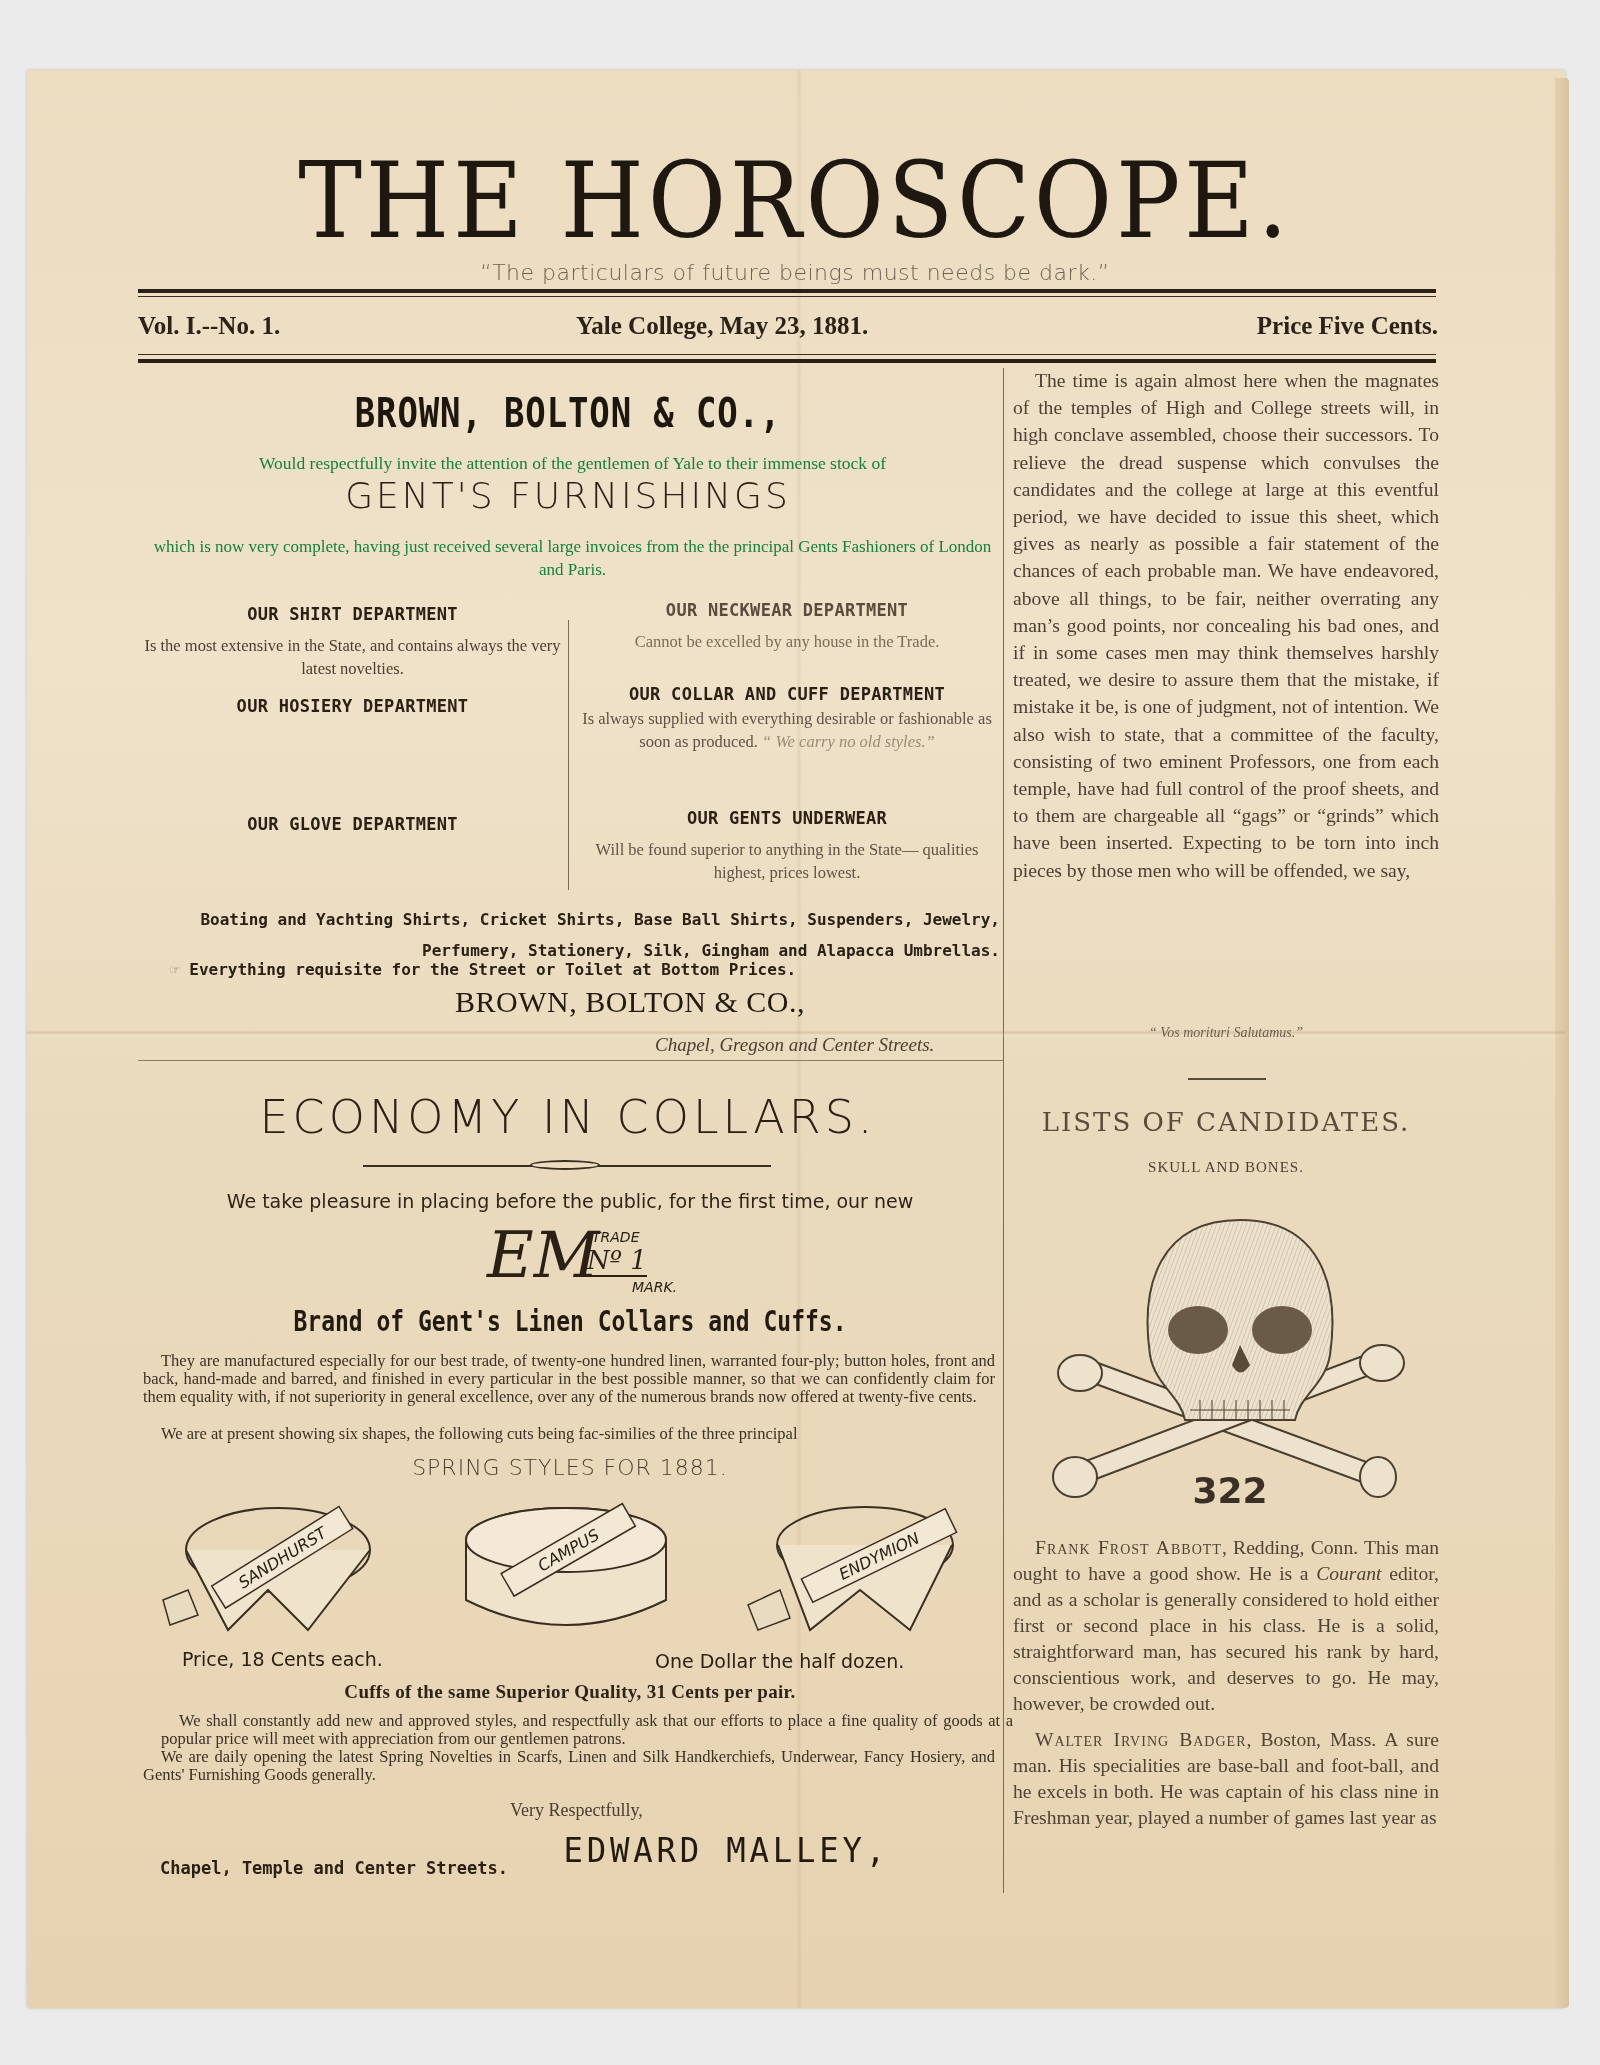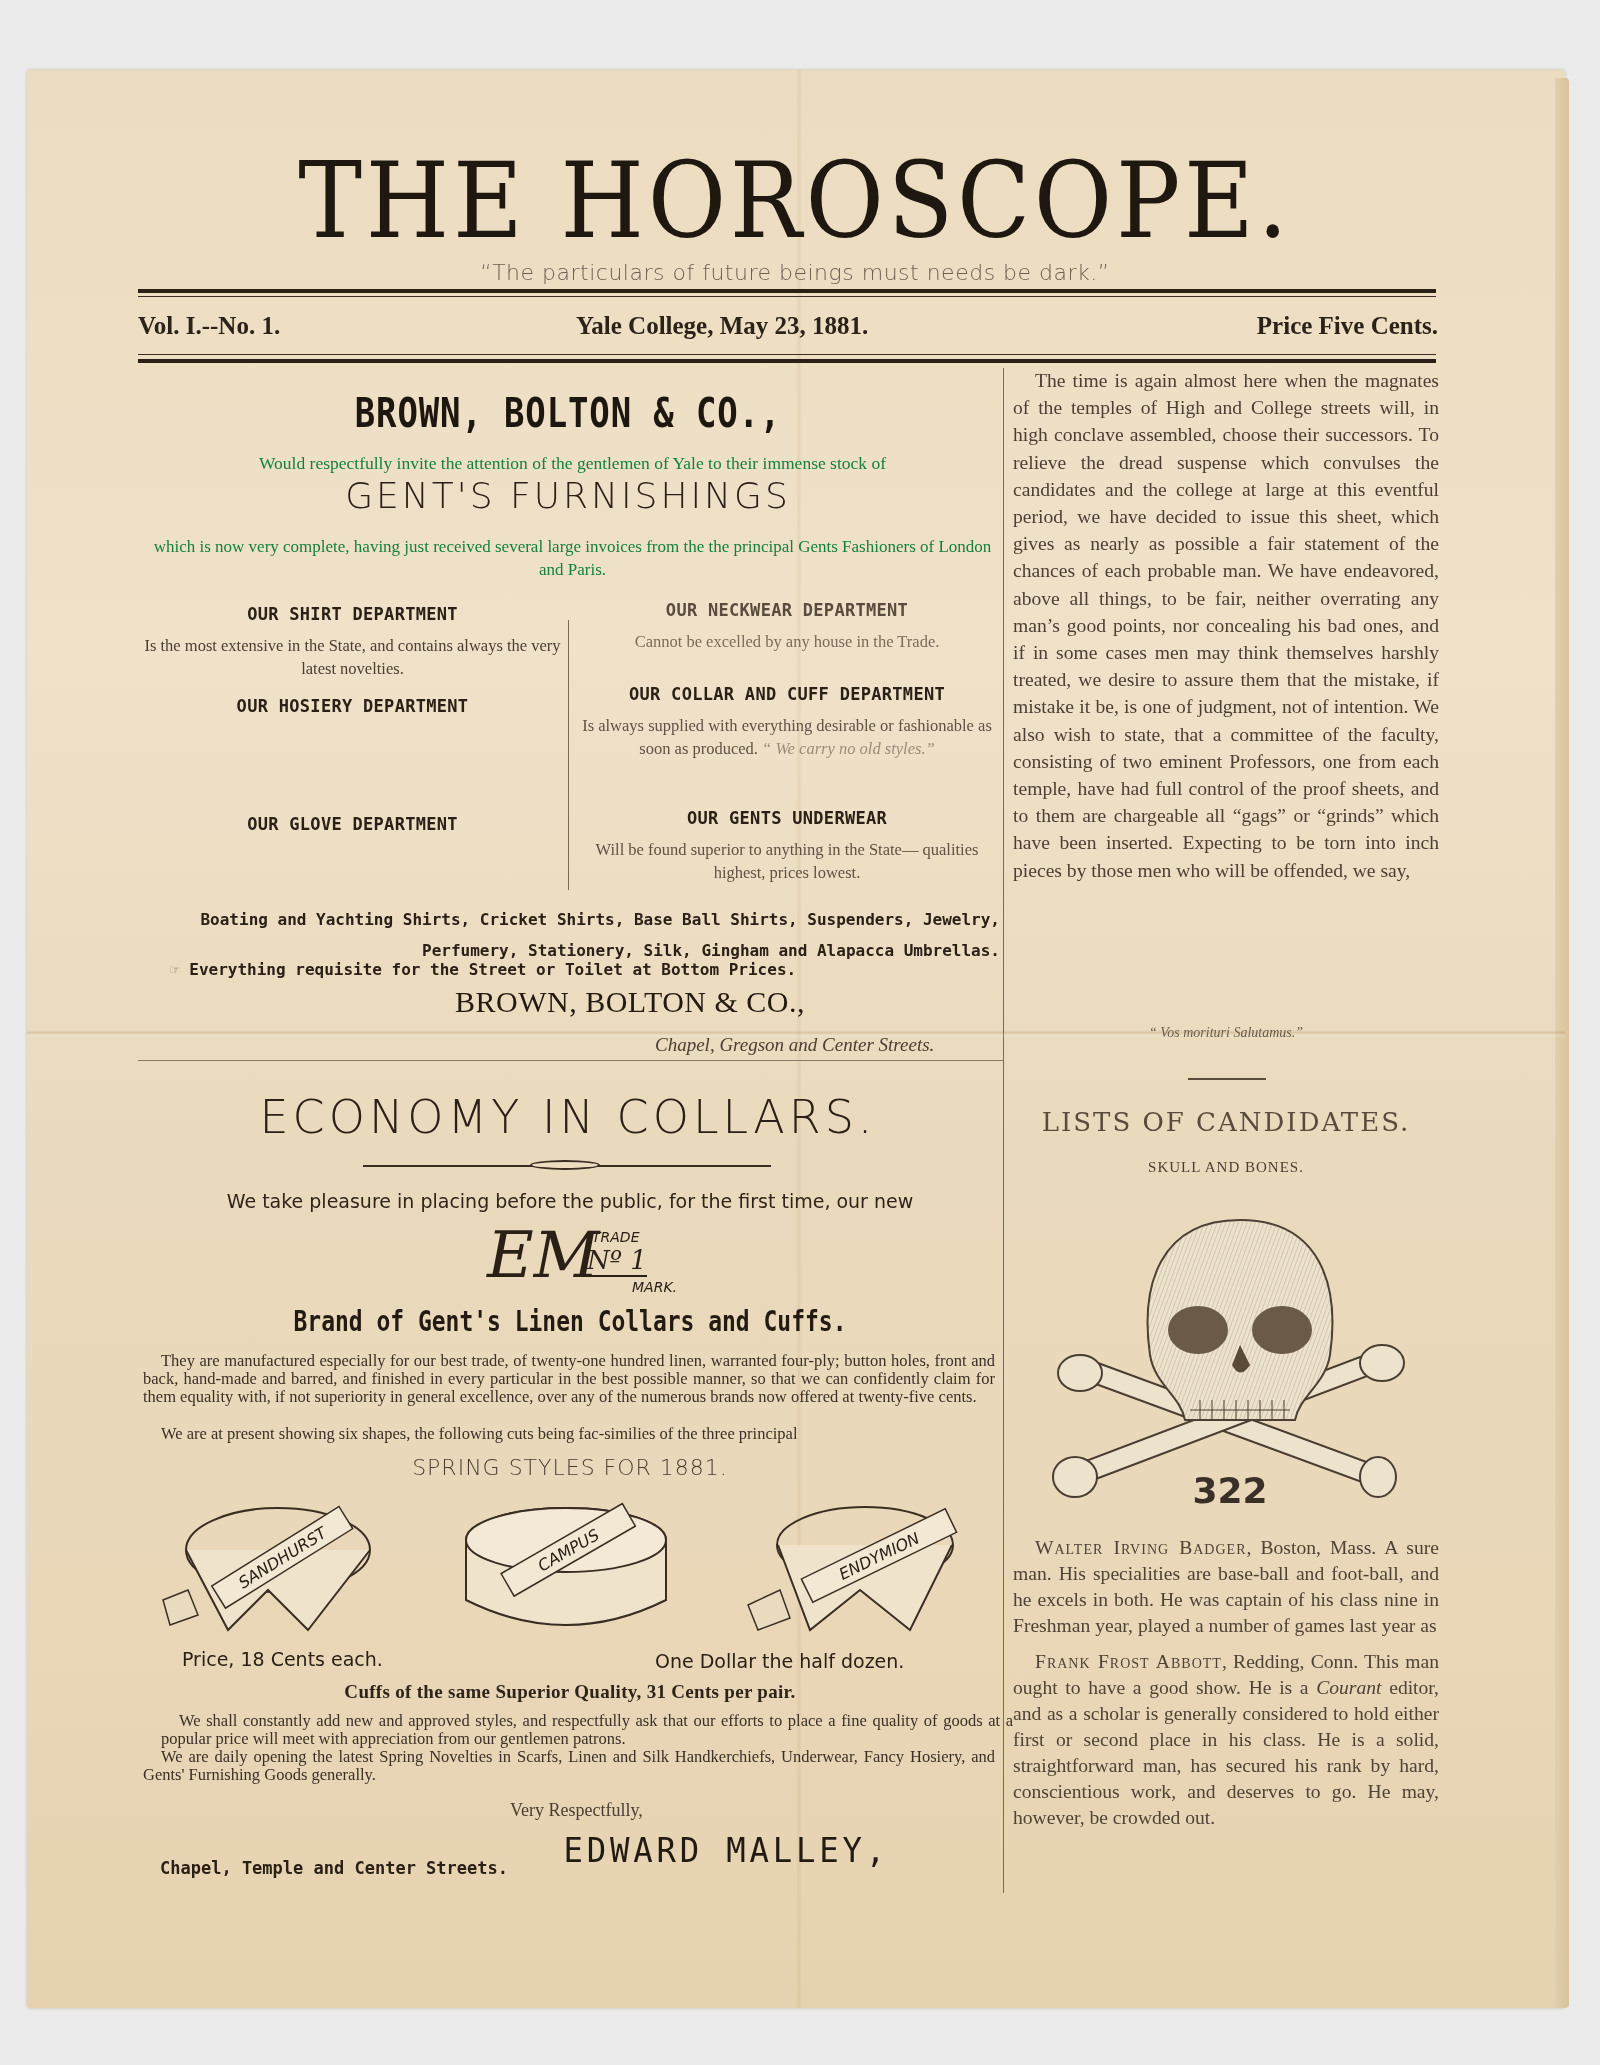--- a/index.html
+++ b/index.html
@@ -110,21 +110,21 @@
   <div class="abs center" style="left:140px; top:814px; width:425px;">
     <div class="dept-h">OUR GLOVE DEPARTMENT</div>
   </div>
 
   <div class="abs center" style="left:572px; top:600px; width:430px;">
     <div class="dept-h" style="color:#5a4c3d;">OUR NECKWEAR DEPARTMENT</div>
     <div class="dept-t" style="margin-top:10px; color:#7a6b5a;">Cannot be excelled by any house in the Trade.</div>
   </div>
   <div class="abs center" style="left:572px; top:684px; width:430px;">
     <div class="dept-h">OUR COLLAR AND CUFF DEPARTMENT</div>
-    <div class="dept-t" style="margin-top:10px; color:#5f5244;">
+    <div class="dept-t" style="margin-top:3px; color:#5f5244;">
       <span>Is always supplied with everything desirable or fashionable as soon as produced.</span>
       <span class="italic" style="color:#9a8c7a;">“ We carry no old styles.”</span>
     </div>
   </div>
   <div class="abs center" style="left:572px; top:808px; width:430px;">
     <div class="dept-h">OUR GENTS UNDERWEAR</div>
     <div class="dept-t" style="margin-top:10px; color:#5f5244;">Will be found superior to anything in the State— qualities highest, prices lowest.</div>
   </div>
 
   <div class="abs center bold-mono" style="left:145px; top:904px; width:855px; line-height:31px;text-align:right;">Boating and Yachting Shirts, Cricket Shirts, Base Ball Shirts, Suspenders, Jewelry, Perfumery, Stationery, Silk, Gingham and Alapacca Umbrellas.</div>
@@ -243,21 +243,21 @@
           <line x1="220" y1="195" x2="220" y2="215"></line>
         <line x1="232" y1="195" x2="232" y2="215"></line>
           <line x1="244" y1="195" x2="244" y2="215"></line>
       </g>
       <text x="190" y="298" text-anchor="middle" font-family="DejaVu Sans, sans-serif" font-weight="bold" font-size="36" fill="#3a3028">322</text>
     </svg>
   </div>
 
   <div class="abs cand" style="left:1013px; top:1535px; width:426px;">
     <p>
+      <span class="sc">Frank Frost Abbott</span><span>, Redding, Conn.</span>
+      <span>This man ought to have a good show. He is a </span><span class="italic">Courant</span><span> editor, and as a scholar is generally considered to hold either first or second place in his class. He is a solid, straightforward man, has secured his rank by hard, conscientious work, and deserves to go. He may, however, be crowded out.</span>
+    </p>
+    <p>
       <span class="sc">Walter Irving Badger</span><span>, Boston, Mass.</span>
       <span>A sure man. His specialities are base-ball and foot-ball, and he excels in both. He was captain of his class nine in Freshman year, played a number of games last year as</span>
     </p>
-    <p>
-      <span class="sc">Frank Frost Abbott</span><span>, Redding, Conn.</span>
-      <span>This man ought to have a good show. He is a </span><span class="italic">Courant</span><span> editor, and as a scholar is generally considered to hold either first or second place in his class. He is a solid, straightforward man, has secured his rank by hard, conscientious work, and deserves to go. He may, however, be crowded out.</span>
-    </p>
   </div>
 </section>
 
 </body></html>

